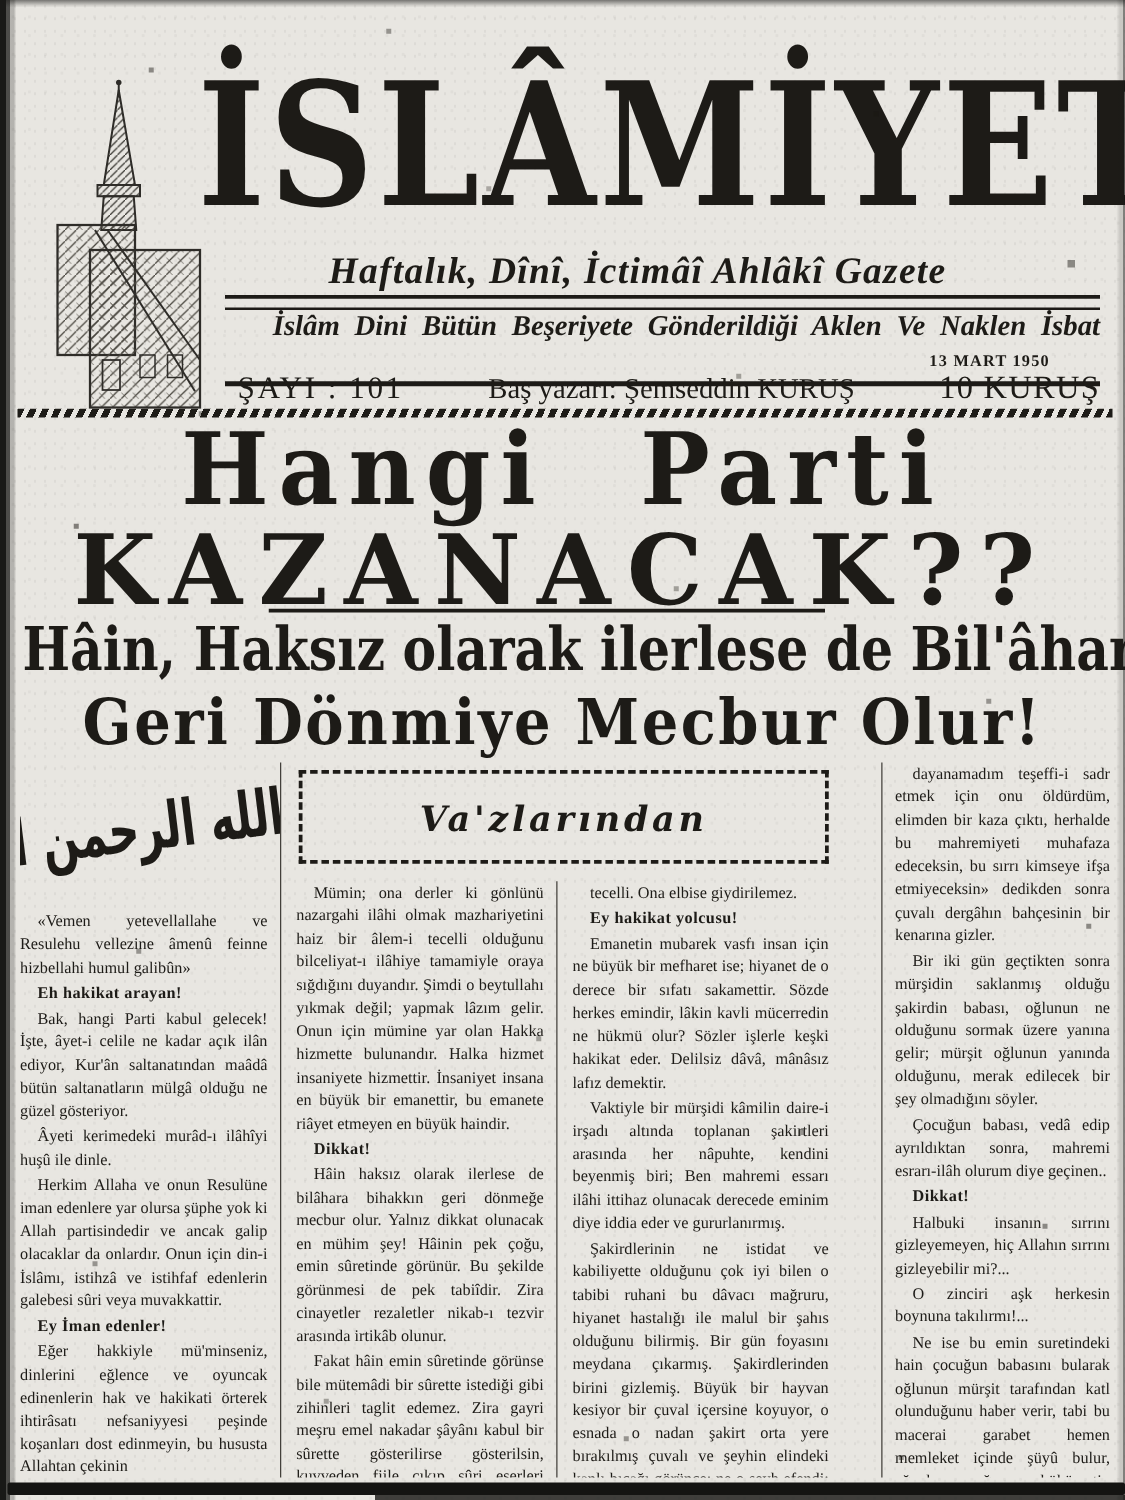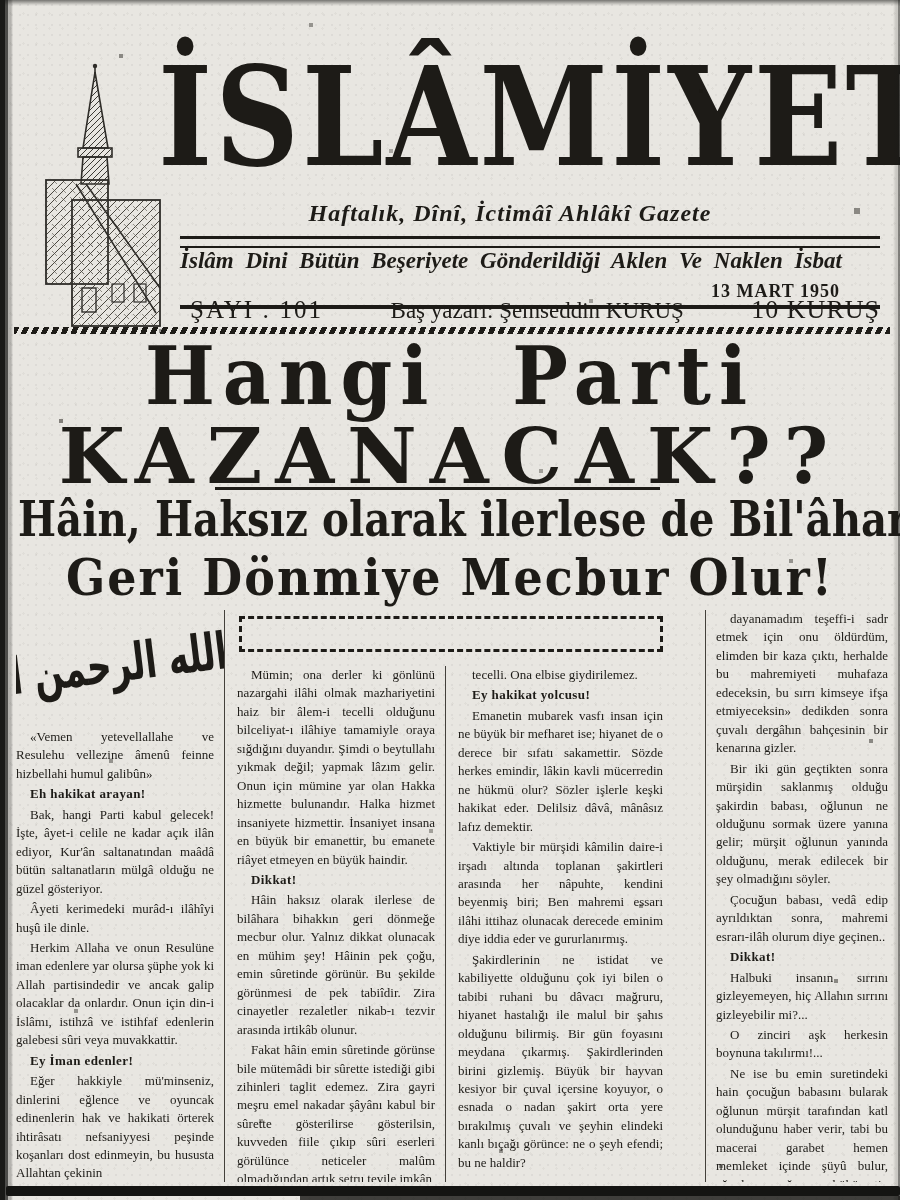--- a/index.html
+++ b/index.html
@@ -30,27 +30,27 @@
     75px 1010px 0 1px rgba(25,22,18,.4), 260px 1120px 0 1px rgba(25,22,18,.35),
     500px 1150px 0 1px rgba(25,22,18,.4), 720px 1165px 0 1px rgba(25,22,18,.4),
     390px 150px 0 1px rgba(25,22,18,.3), 590px 300px 0 1px rgba(25,22,18,.35),
     160px 330px 0 1px rgba(25,22,18,.4), 870px 740px 0 1px rgba(25,22,18,.45);}
   
   .logo{position:absolute;left:16px;top:58px;width:150px;height:276px;}
   .title{position:absolute;left:158px;top:48px;width:708px;text-align:center;
     font-family:"DejaVu Serif",serif;font-weight:bold;font-size:116px;line-height:1;
     letter-spacing:3px;transform:scaleY(1.18);transform-origin:top center;white-space:nowrap;}
   .subtitle{position:absolute;left:180px;top:200px;width:660px;text-align:center;
-    font-style:italic;font-weight:bold;font-size:24px;letter-spacing:1px;}
+    font-style:italic;font-weight:bold;font-size:30px;letter-spacing:1px;}
   .rule-double{position:absolute;left:180px;top:236px;width:700px;height:7px;
     border-top:3px solid var(--ink);border-bottom:2px solid var(--ink);}
-  .motto{position:absolute;left:180px;top:247px;width:700px;text-align:left;
+  .motto{position:absolute;left:180px;top:247px;width:700px;text-align:right;
     font-style:italic;font-weight:bold;font-size:23px;line-height:1.25;word-spacing:6px;}
   .rule-thick{position:absolute;left:180px;top:305px;width:700px;height:4px;background:var(--ink);}
-  .date{position:absolute;right:60px;top:281px;font-weight:bold;font-size:18px;letter-spacing:1px;}
+  .date{position:absolute;right:60px;top:281px;font-weight:bold;font-size:13px;letter-spacing:1px;}
   .inforow{position:absolute;left:190px;top:295px;width:690px;display:flex;align-items:baseline;justify-content:space-between;}
   .issue{font-size:25px;letter-spacing:2px;}
   .editor{font-size:23px;}
   .price{font-size:26px;letter-spacing:1px;}
   .wavy{background:repeating-linear-gradient(115deg,var(--ink) 0 5px,transparent 5px 9px);}
   .rule-wavy-top{position:absolute;left:14px;top:327px;width:876px;height:7px;}
   
   .headline1{position:absolute;left:0;top:336px;width:900px;text-align:center;
     font-family:"DejaVu Serif",serif;font-weight:bold;font-size:74px;line-height:1;
     letter-spacing:8px;word-spacing:42px;transform:scaleY(1.08);transform-origin:top center;white-space:nowrap;}
@@ -151,20 +151,21 @@
       <p class="lead">Eh hakikat arayan!</p>
       <p>Bak, hangi Parti kabul gelecek! İşte, âyet-i celile ne kadar açık ilân ediyor, Kur'ân saltanatından maâdâ bütün saltanatların mülgâ olduğu ne güzel gösteriyor.</p>
       <p>Âyeti kerimedeki murâd-ı ilâhîyi huşû ile dinle.</p>
       <p>Herkim Allaha ve onun Resulüne iman edenlere yar olursa şüphe yok ki Allah partisindedir ve ancak galip olacaklar da onlardır. Onun için din-i İslâmı, istihzâ ve istihfaf edenlerin galebesi sûri veya muvakkattir.</p>
       <p class="lead">Ey İman edenler!</p>
       <p>Eğer hakkiyle mü'minseniz, dinlerini eğlence ve oyuncak edinenlerin hak ve hakikati örterek ihtirâsatı nefsaniyyesi peşinde koşanları dost edinmeyin, bu hususta Allahtan çekinin</p>
 
     </div>
 
     <div class="featurebox">
+      <div class="l2">Va'zlarından</div>
     </div>
 
     <div class="col col2">
       <p>Mümin; ona derler ki gönlünü nazargahi ilâhi olmak mazhariyetini haiz bir âlem-i tecelli olduğunu bilceliyat-ı ilâhiye tamamiyle oraya sığdığını duyandır. Şimdi o beytullahı yıkmak değil; yapmak lâzım gelir. Onun için mümine yar olan Hakka hizmette bulunandır. Halka hizmet insaniyete hizmettir. İnsaniyet insana en büyük bir emanettir, bu emanete riâyet etmeyen en büyük haindir.</p>
       <p class="lead">Dikkat!</p>
       <p>Hâin haksız olarak ilerlese de bilâhara bihakkın geri dönmeğe mecbur olur. Yalnız dikkat olunacak en mühim şey! Hâinin pek çoğu, emin sûretinde görünür. Bu şekilde görünmesi de pek tabiîdir. Zira cinayetler rezaletler nikab-ı tezvir arasında irtikâb olunur.</p>
       <p>Fakat hâin emin sûretinde görünse bile mütemâdi bir sûrette istediği gibi zihinleri taglit edemez. Zira gayri meşru emel nakadar şâyânı kabul bir sûrette gösterilirse gösterilsin, kuvveden fiile çıkıp sûri eserleri görülünce neticeler malûm olmadığından artık setru tevile imkân</p>
     </div>
 
     <div class="col col3">

